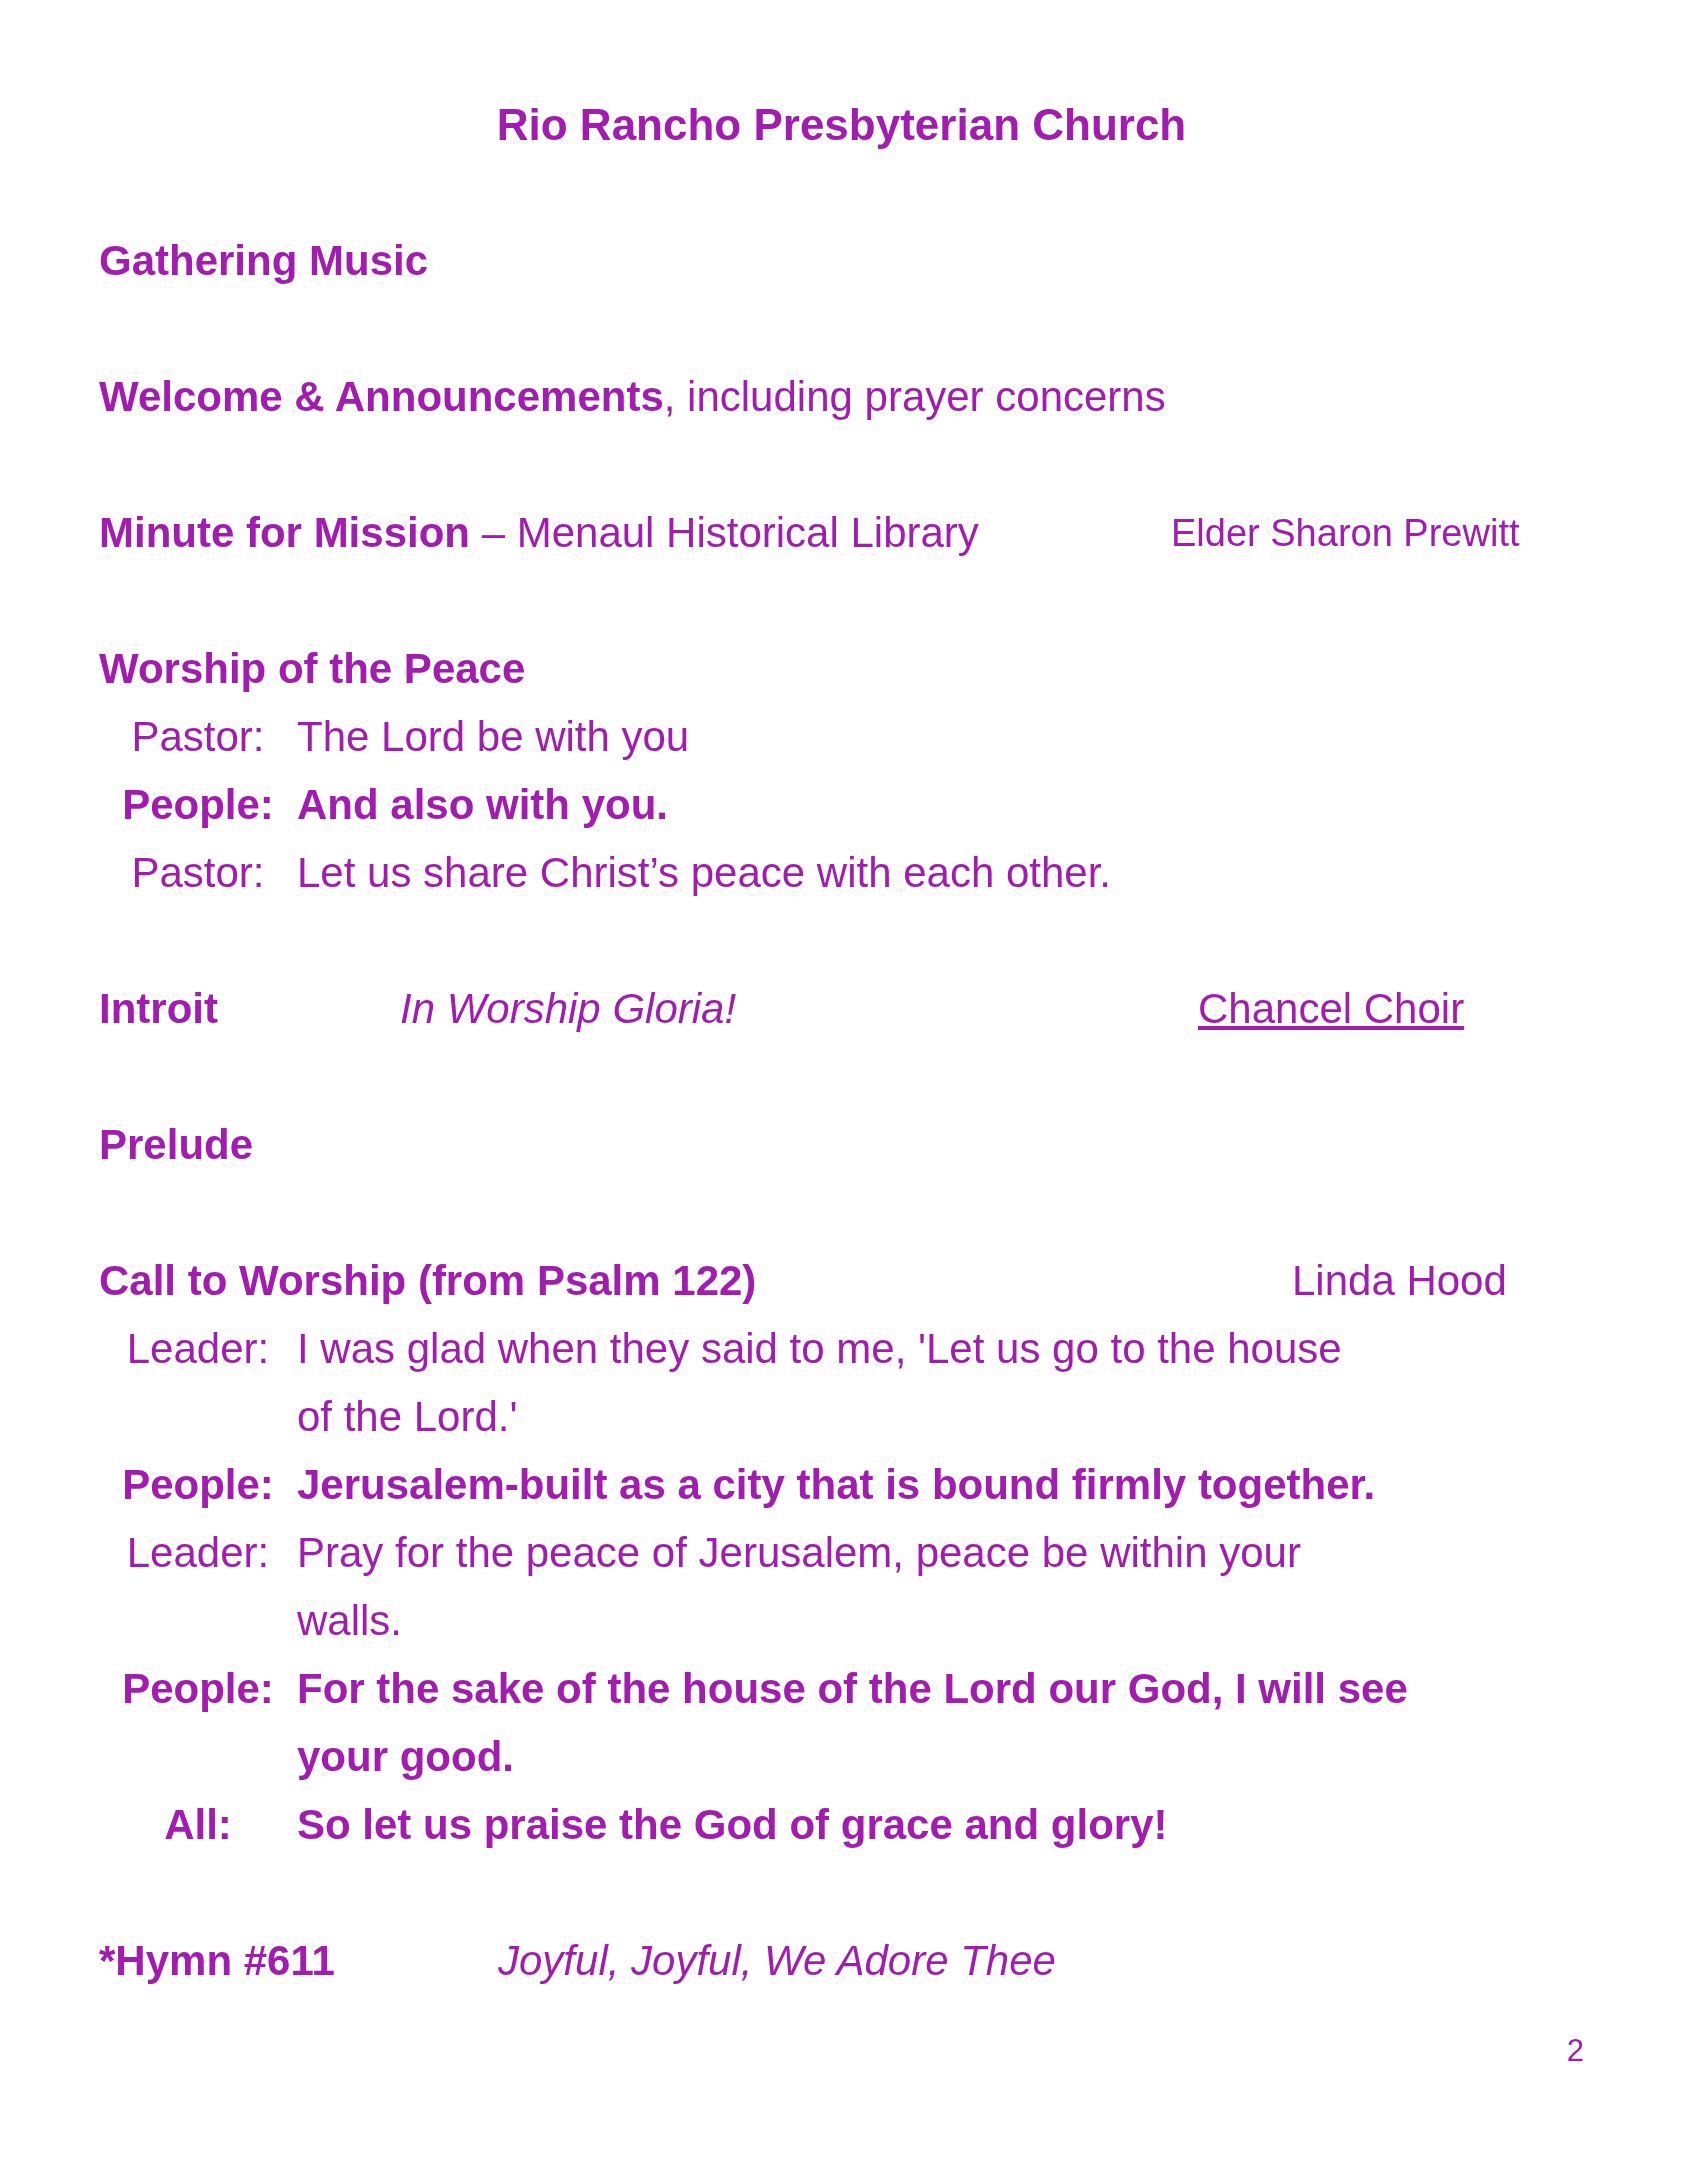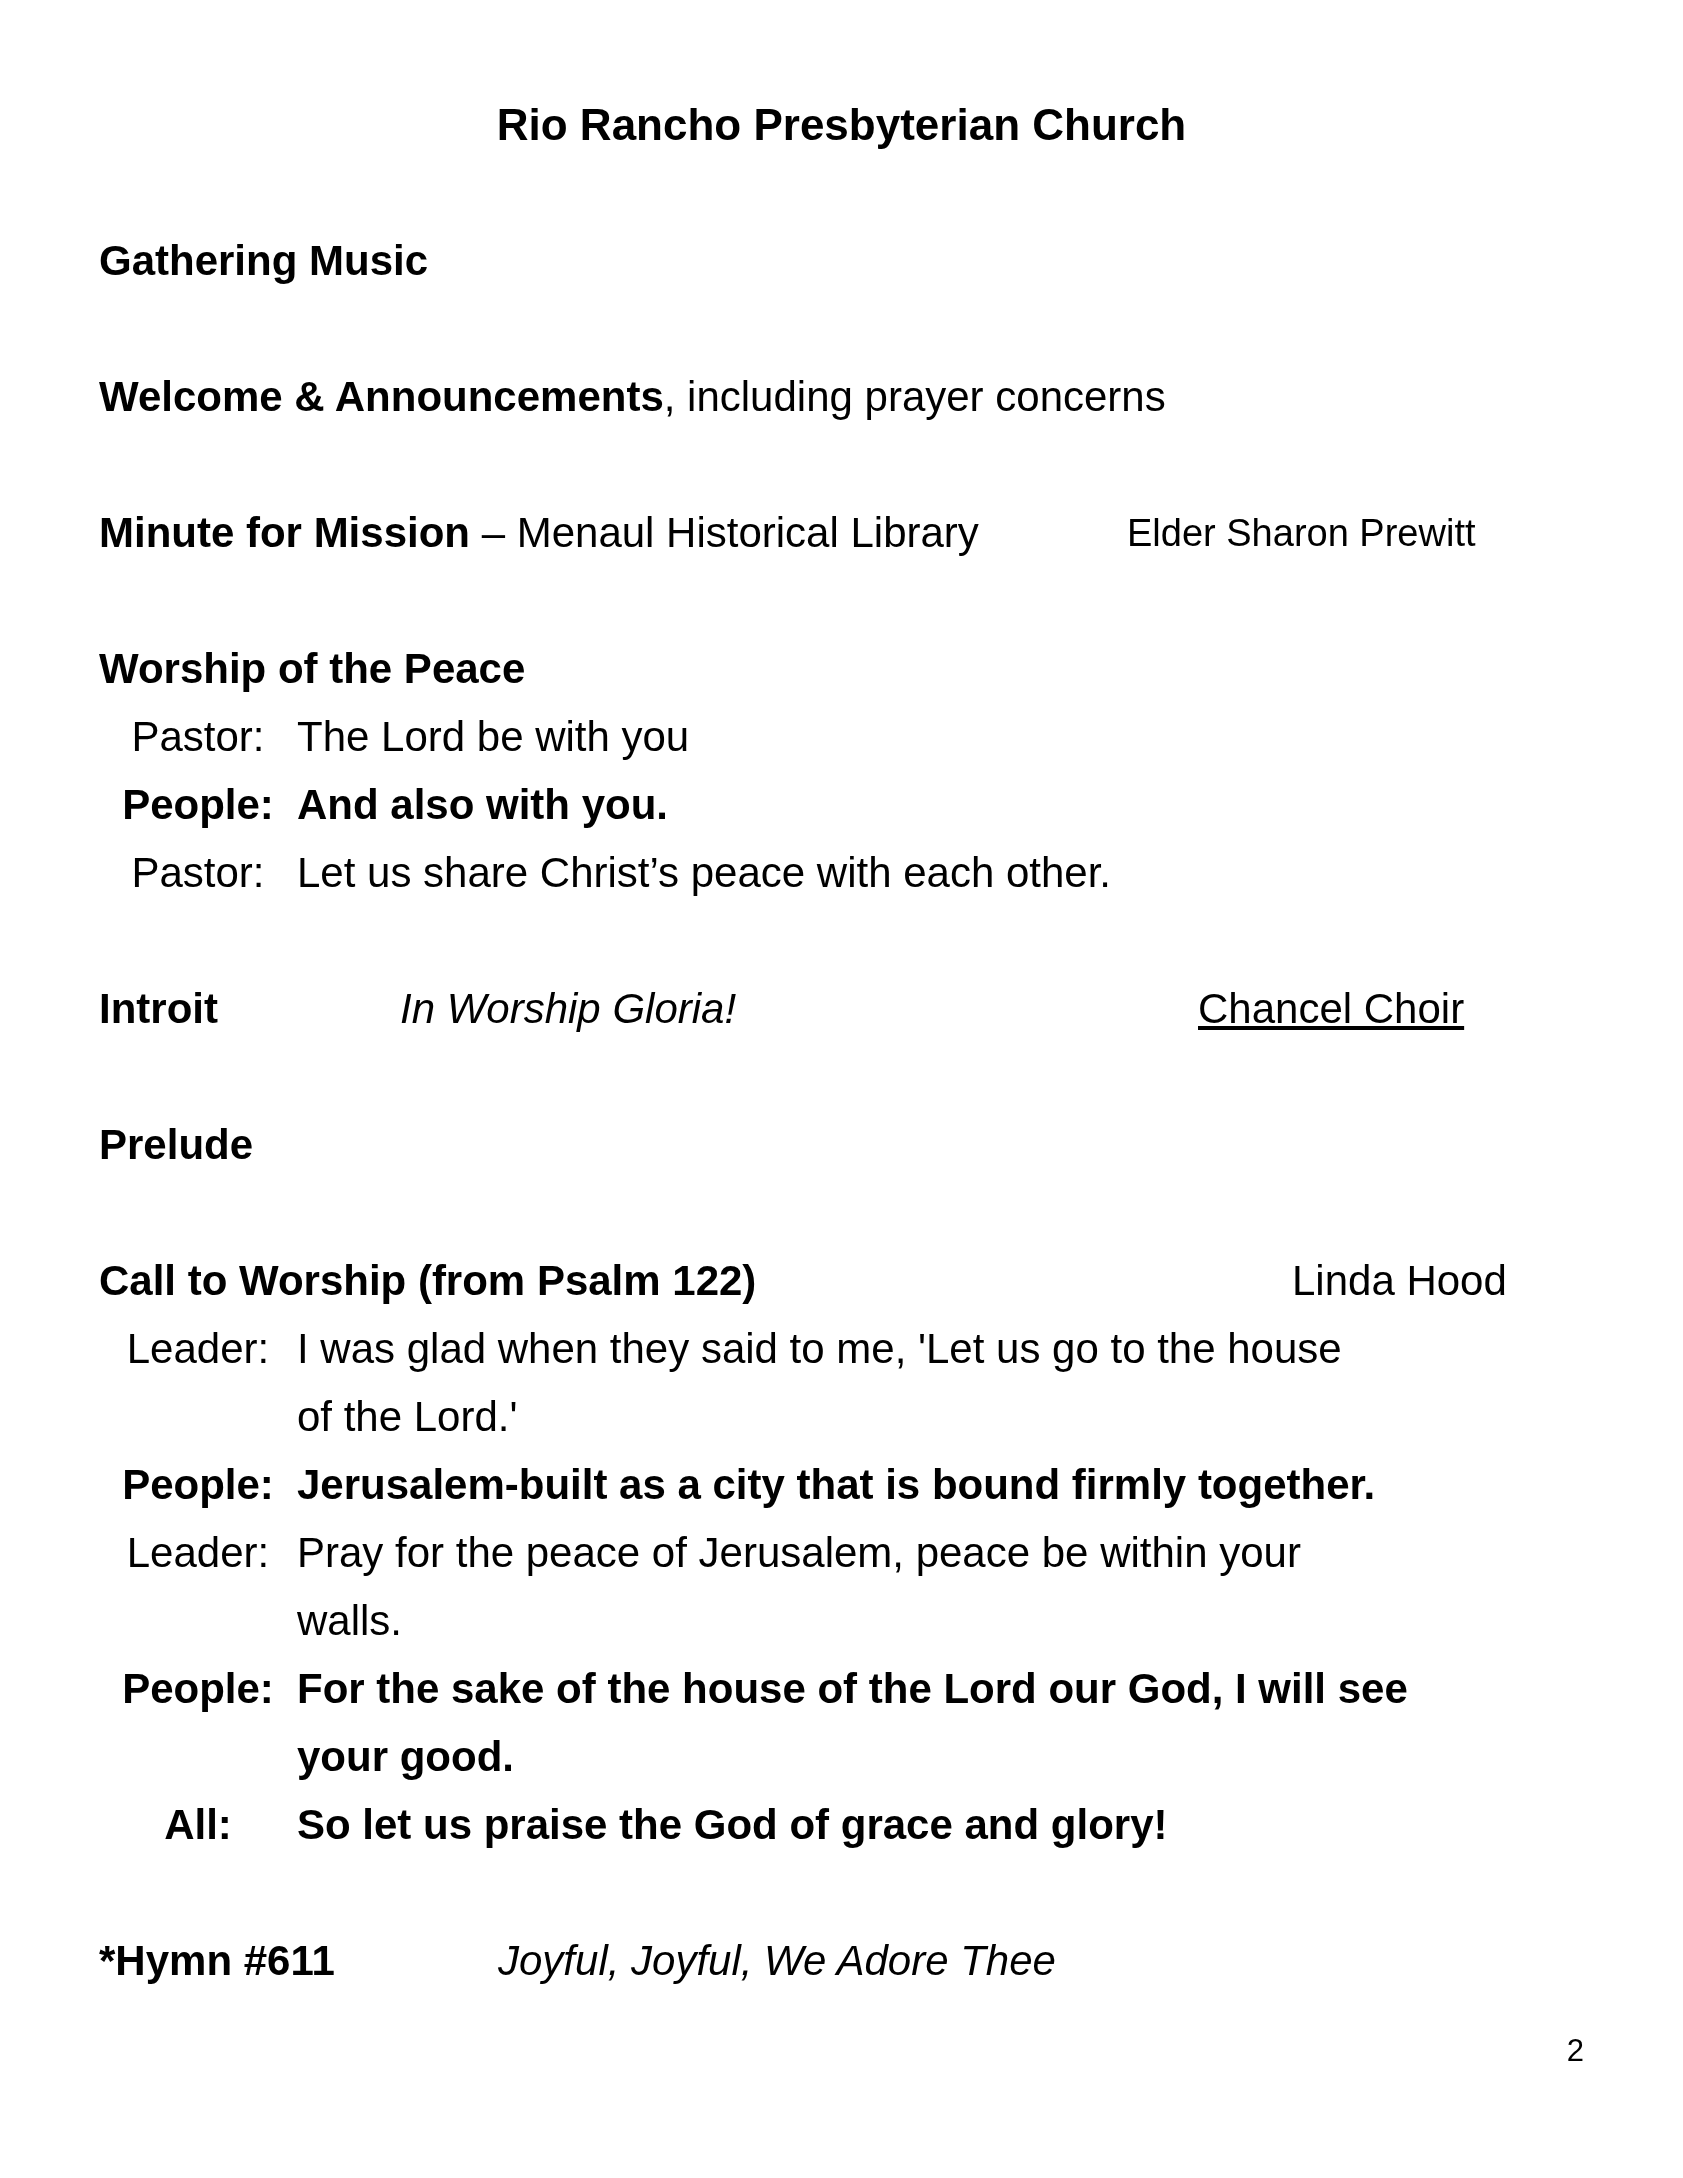--- a/index.html
+++ b/index.html
@@ -5,21 +5,21 @@
   html, body {
     margin: 0;
     padding: 0;
     background: #ffffff;
   }
   .page {
     position: relative;
     width: 1683px;
     height: 2178px;
     background: #ffffff;
-    color: #000000;
+    color: #a21caf;
     font-family: "Liberation Sans", sans-serif;
     font-size: 42px;
     line-height: 68px;
     overflow: hidden;
   }
   .content {
     position: absolute;
     left: 99px;
     top: 91px;
     width: 1485px;
@@ -45,21 +45,21 @@
   }
   .speaker {
     width: 198px;
     flex-shrink: 0;
   }
   .credit-small { font-size: 38px; }
   .abs { position: absolute; top: 0; }
   .piece-pos    { left: 301px; }
   .performer-pos{ left: 1099px; text-decoration: underline; }
   .credit-pos   { left: 1193px; }
-  .elder-pos    { left: 1028px; }
+  .elder-pos    { left: 1072px; }
   .hymn-piece-pos { left: 399px; font-style: italic; }
   .page-number {
     position: absolute;
     top: 2032px;
     right: 99px;
     font-size: 31px;
     line-height: 1.2;
   }
 </style>
 </head>

